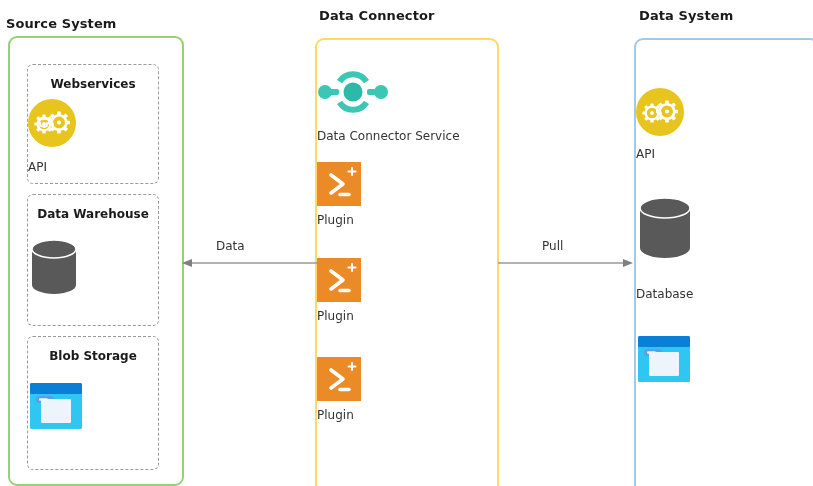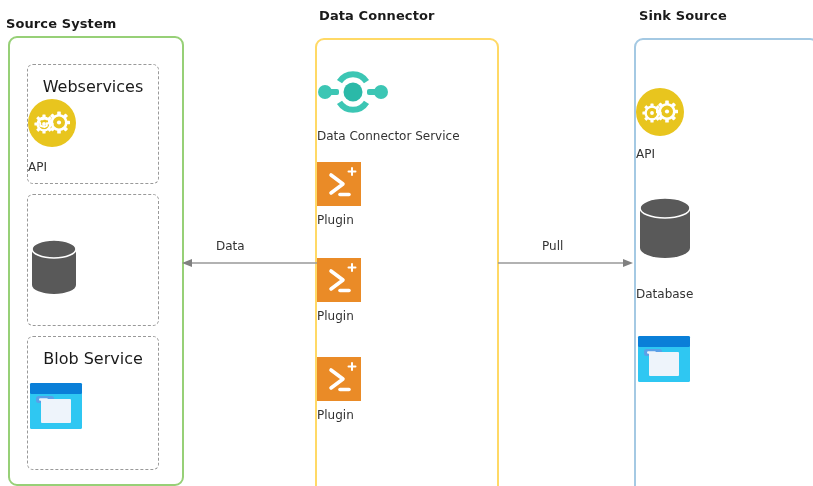--- a/index.html
+++ b/index.html
@@ -69,22 +69,22 @@
   }
   #sub-webservices  { top: 26px;  height: 120px; }
   #sub-warehouse    { top: 156px; height: 132px; }
   #sub-blob         { top: 298px; height: 134px; }
 
   .sub-title {
     position: absolute;
     top: 12px;
     left: 0; right: 0;
     text-align: center;
-    font-size: 16px;
-    font-weight: normal;
+    font-size: 12px;
+    font-weight: bold;
     color: #1a1a1a;
     white-space: nowrap;
   }
 
   .node-caption {
     text-align: center;
     font-size: 12px;
     color: #333333;
     white-space: nowrap;
   }
@@ -136,21 +136,21 @@
   #arrow-pull-label { left: 216px; top: 239px; }
   #arrow-push-label { left: 542px; top: 239px; }
 </style>
 </head>
 <body>
 
 <div class="canvas">
 
   <div class="group-title" id="title-source">Source System</div>
   <div class="group-title" id="title-conn">Data Connector</div>
-  <div class="group-title" id="title-sink">Sink Source</div>
+  <div class="group-title" id="title-sink">Data System</div>
 
   <div class="group-box" id="box-source">
 
     <div class="sub-box" id="sub-webservices">
       <div class="sub-title">Webservices</div>
       <div class="node" style="left:0; right:0; top:34px;">
         <div class="api-icon" style="width:48px;height:48px;">
           <svg width="36" height="26" viewBox="0 0 36 26">
             <g fill="none" stroke="#ffffff" stroke-width="1.6">
 
@@ -186,33 +186,34 @@
               <circle cx="0" cy="0" r="7.3" fill="none" stroke="#ffffff" stroke-width="2.6"></circle>
               <circle cx="0" cy="0" r="2.1" fill="#ffffff"></circle>
             </g>
           </svg>
         </div>
         <div class="node-caption" style="margin-top:13px;">API</div>
       </div>
     </div>
 
     <div class="sub-box" id="sub-warehouse">
+      <div class="sub-title">Data Warehouse</div>
       <div class="node" style="left:0; right:0; top:42px;">
         <div class="db-icon">
           <svg width="52" height="60" viewBox="0 0 52 60">
             <path d="M4 12 v36 a22 9 0 0 0 44 0 v-36 z" fill="#595959"></path>
             <ellipse cx="26" cy="12" rx="22" ry="9" fill="#595959" stroke="#ffffff" stroke-width="1.6"></ellipse>
           </svg>
         </div>
         <div class="node-caption" style="margin-top:8px;"></div>
       </div>
     </div>
 
     <div class="sub-box" id="sub-blob">
-      <div class="sub-title">Blob Service</div>
+      <div class="sub-title">Blob Storage</div>
       <div class="node" style="left:0; right:0; top:44px;">
         <div class="blob-icon">
           <svg width="56" height="50" viewBox="0 0 56 50">
             <rect x="2" y="2" width="52" height="46" rx="1.5" fill="#2fc7f2"></rect>
             <rect x="2" y="2" width="52" height="11" rx="1.5" fill="#0a7fd8"></rect>
             <rect x="8" y="15" width="18" height="7" rx="2.5" fill="#5aa0e8"></rect>
             <rect x="11" y="17.2" width="9" height="2.6" rx="1.3" fill="#eef4fb"></rect>
             <rect x="13" y="18" width="30" height="24" rx="1" fill="#eef4fb"></rect>
           </svg>
         </div>

